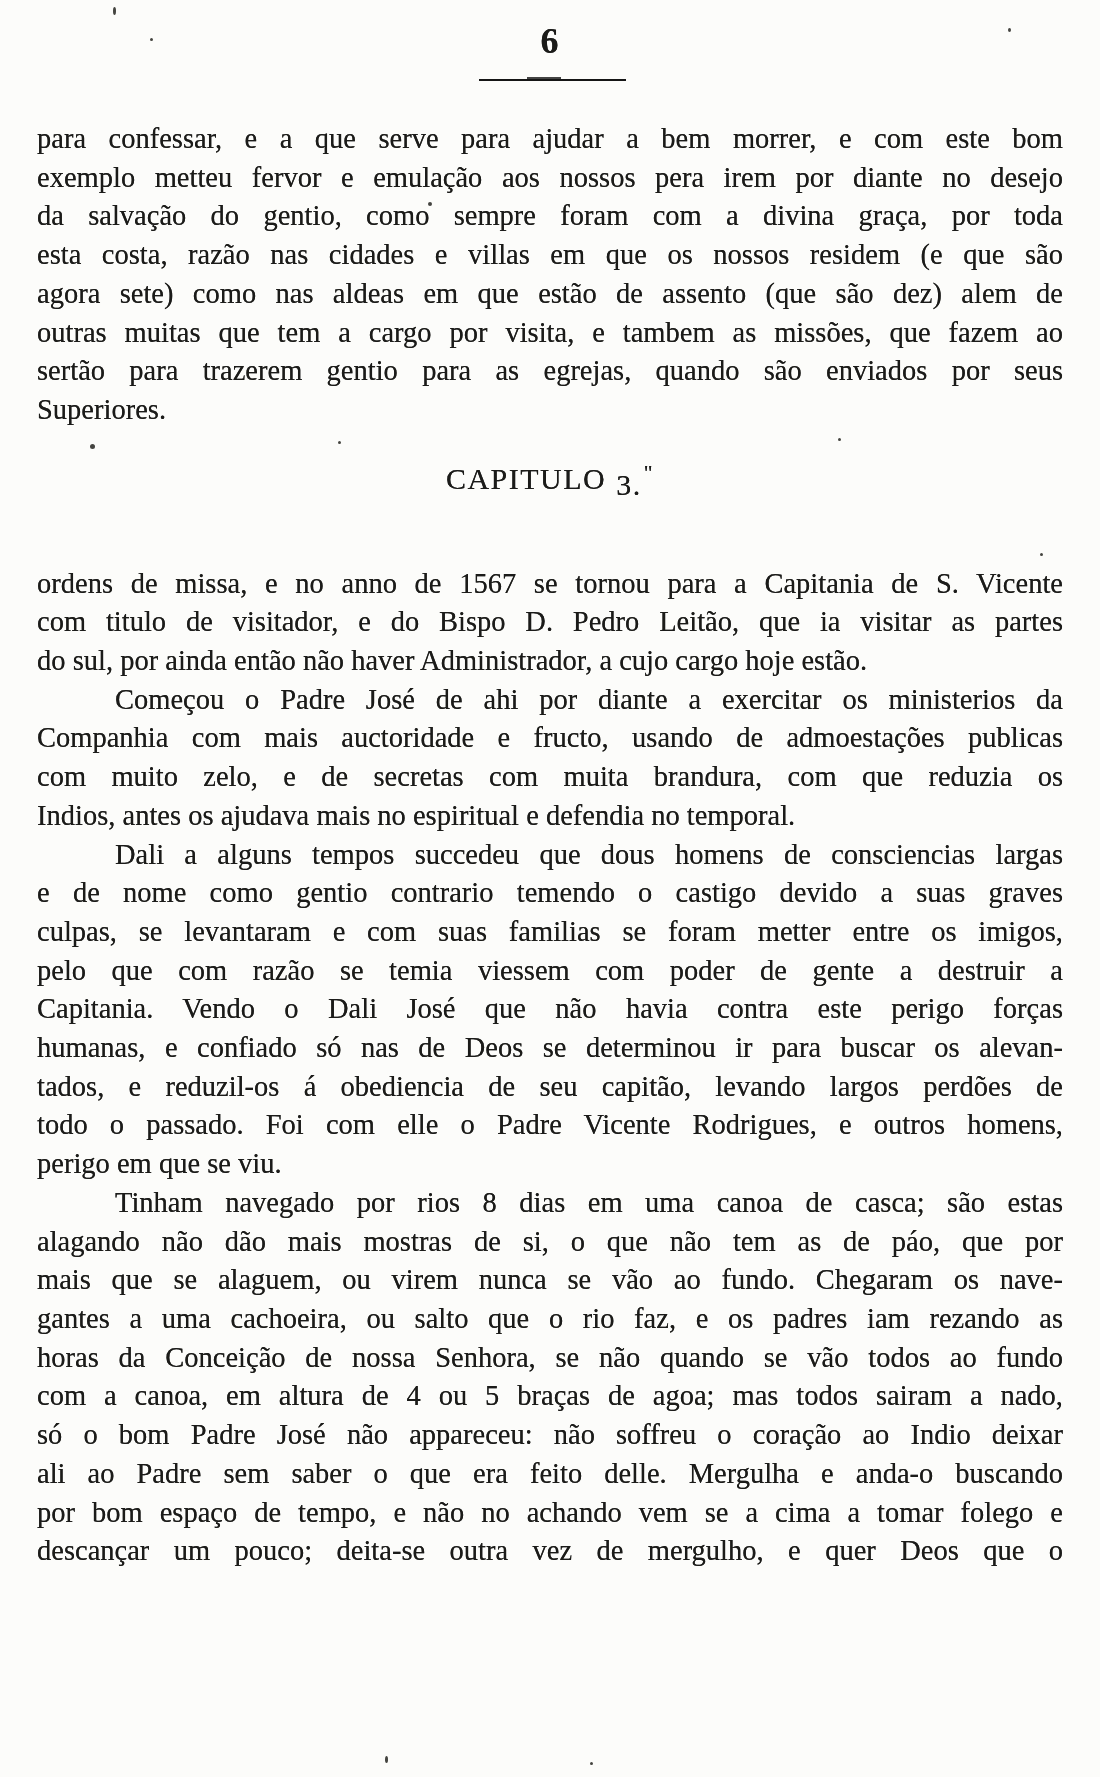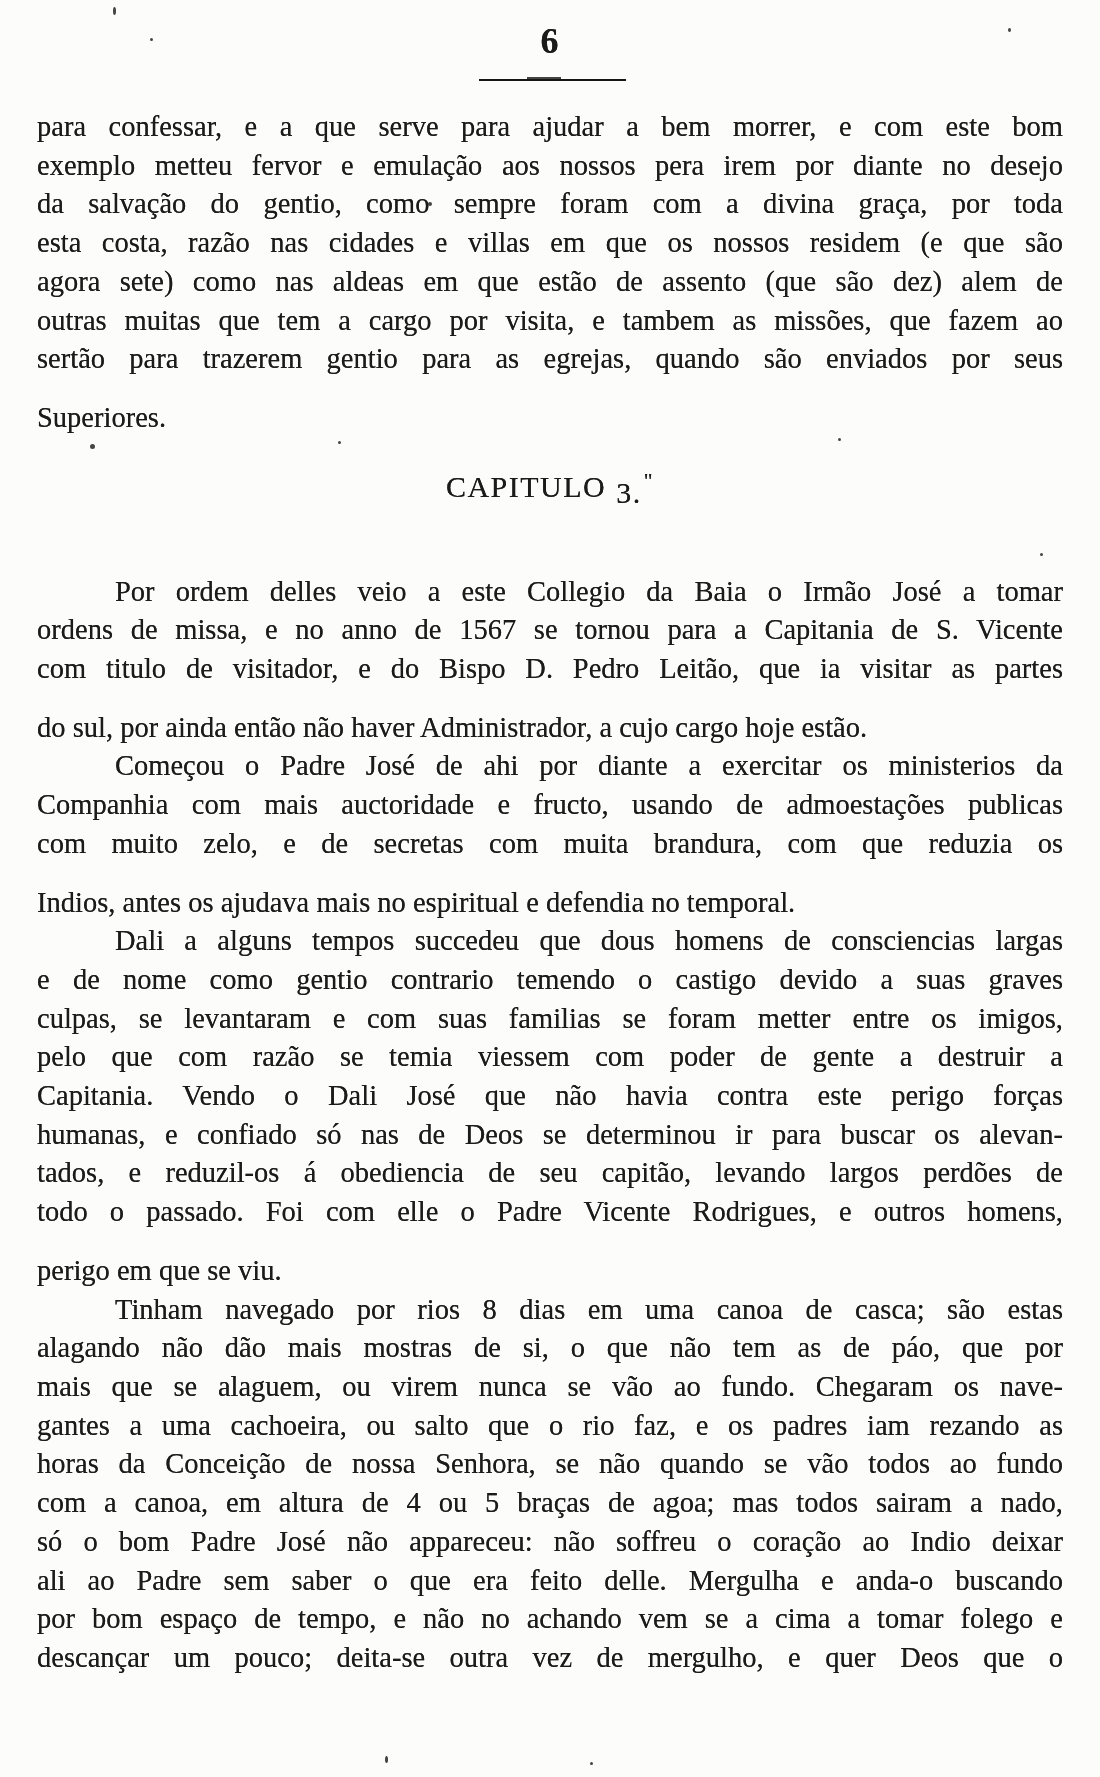--- a/index.html
+++ b/index.html
@@ -47,36 +47,36 @@
     left: 48px;
     top: -4px;
     width: 34px;
     height: 3px;
     background: #151515;
     opacity: .8;
   }
   
   .text-block {
     position: absolute;
-    top: 108px;
+    top: 120px;
     left: 37px;
     width: 1026px;
     font-size: 28.5px;
     line-height: 38.7px;
     text-shadow: 0 0 0.5px rgba(20,20,18,.8);
     font-family: Liberation Serif, serif;
   }
   .paragraph { margin: 0; }
   .line {
     text-align: justify;
     text-align-last: justify;
     white-space: normal;
   }
   .line-indent { padding-left: 78px; }
-  .line-last { text-align-last: left; margin-top: 20px; }
+  .line-last { text-align-last: left; }
   
   .chapter-heading {
     margin-top: 28px;
     margin-bottom: 62px;
     line-height: 42px;
     text-align: center;
     font-size: 30px;
     letter-spacing: 1.5px;
     text-shadow: 0 0 0.6px rgba(0,0,0,.8);
   }
@@ -106,21 +106,20 @@
         <div class="line">exemplo metteu fervor e emulação aos nossos pera irem por diante no desejo</div>
         <div class="line">da salvação do gentio, como sempre foram com a divina graça, por toda</div>
         <div class="line">esta costa, razão nas cidades e villas em que os nossos residem (e que são</div>
         <div class="line">agora sete) como nas aldeas em que estão de assento (que são dez) alem de</div>
         <div class="line">outras muitas que tem a cargo por visita, e tambem as missões, que fazem ao</div>
         <div class="line">sertão para trazerem gentio para as egrejas, quando são enviados por seus</div>
         <div class="line line-last">Superiores.</div>
       </div>
       <div class="chapter-heading"><span class="heading-title">CAPITULO</span><span class="heading-num">3.</span><span class="heading-mark">"</span></div>
       <div class="paragraph">
-        <div class="line line-indent">Por ordem delles veio a este Collegio da Baia o Irmão José a tomar</div>
         <div class="line">ordens de missa, e no anno de 1567 se tornou para a Capitania de S. Vicente</div>
         <div class="line">com titulo de visitador, e do Bispo D. Pedro Leitão, que ia visitar as partes</div>
         <div class="line line-last">do sul, por ainda então não haver Administrador, a cujo cargo hoje estão.</div>
       </div>
       <div class="paragraph">
         <div class="line line-indent">Começou o Padre José de ahi por diante a exercitar os ministerios da</div>
         <div class="line">Companhia com mais auctoridade e fructo, usando de admoestações publicas</div>
         <div class="line">com muito zelo, e de secretas com muita brandura, com que reduzia os</div>
         <div class="line line-last">Indios, antes os ajudava mais no espiritual e defendia no temporal.</div>
       </div>

